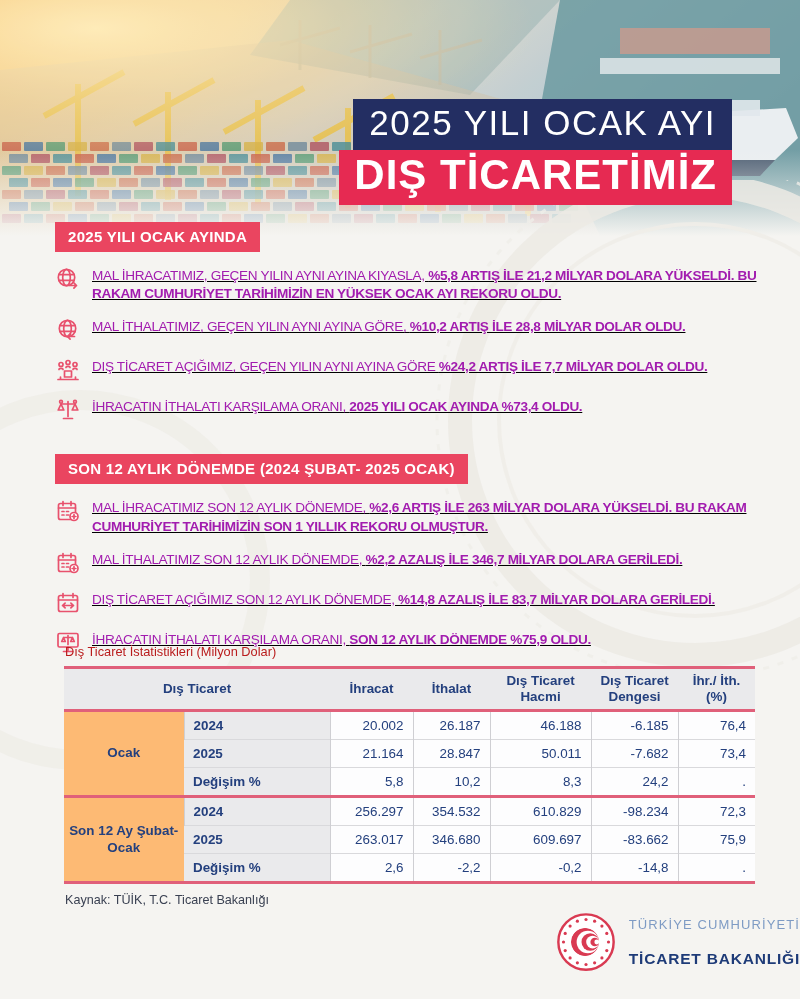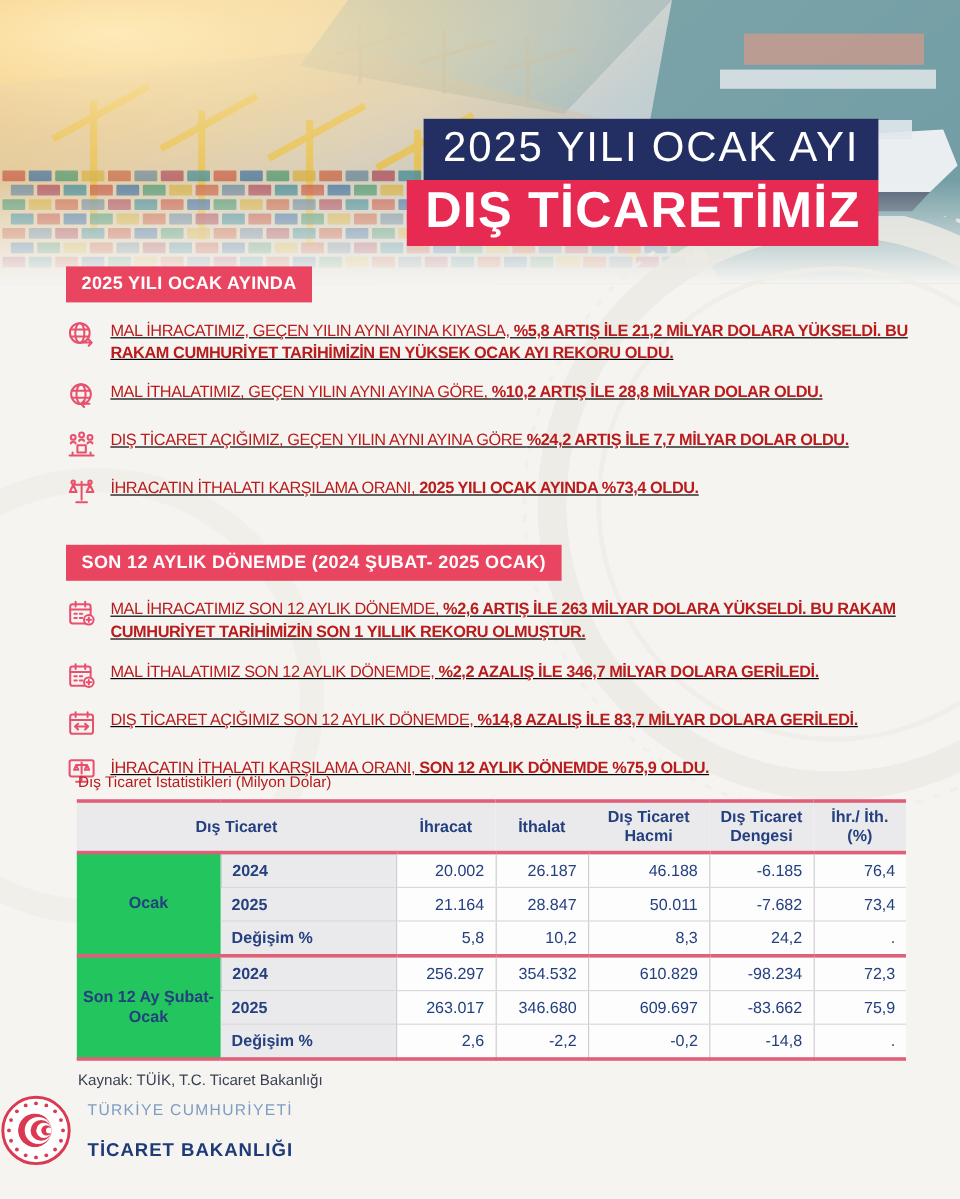--- a/index.html
+++ b/index.html
@@ -30,21 +30,21 @@
     display:inline-block;background:#ea4560;color:#ffffff;
     font-size:15px;font-weight:700;letter-spacing:.3px;
     padding:6px 13px 7px;margin:0 0 14px 0;
   }
   .chip2{margin-top:17px;}
   .bullet{display:flex;align-items:flex-start;gap:11px;margin-bottom:14px;}
   .bicon{flex:0 0 26px;width:26px;height:26px;}
   .bicon svg{display:block;width:26px;height:26px;}
   .bullet p{
     margin:1px 0 0 0;font-size:13.6px;line-height:1.34;letter-spacing:-.35px;
-    color:#b91c1c;font-weight:500;
+    color:#a21caf;font-weight:500;
   }
   .t-bold{font-weight:800;}
   
   .table-block{position:absolute;top:644px;left:64px;width:691px;z-index:2;}
   .table-title{font-size:12.8px;color:#b91c1c;margin:0 0 7px 1px;}
   table.trade{
     border-collapse:collapse;width:691px;table-layout:fixed;
     border-top:3px solid #e0607a;border-bottom:3px solid #e0607a;
     background:#fdfdfe;
   }
@@ -52,31 +52,31 @@
     background:#eaeaec;color:#24407e;font-size:13.4px;font-weight:700;
     padding:4px 6px;line-height:1.18;height:32px;
     border-bottom:3px solid #e0607a;
   }
   table.trade td{
     font-size:13.4px;color:#24407e;height:25px;padding:1px 9px;
     border-top:1px solid #d9d9dc;border-left:1px solid #cfcfd3;
   }
   table.trade td:first-child{border-left:none;}
   table.trade td.group{
-    background:#22c55e;font-weight:700;text-align:center;padding:16px 4px;
+    background:#fdba74;font-weight:700;text-align:center;padding:16px 4px;
     line-height:1.2;
   }
   table.trade td.rowlabel{background:#eaeaec;font-weight:700;text-align:left;}
   table.trade td.num{text-align:right;}
   table.trade tr.group-start td{border-top:3px solid #e0607a;}
   .source{font-size:12.6px;color:#3a4152;margin:9px 0 0 1px;}
   
   .footer{
     position:absolute;top:912px;left:0;width:800px;z-index:2;
-    display:flex;justify-content:flex-start;align-items:center;gap:13px;
+    display:flex;justify-content:flex-end;align-items:center;gap:13px;
   }
   .seal{width:60px;height:60px;}
   .org1{font-size:13px;color:#7e9bc4;letter-spacing:1.1px;font-weight:500;}
   .org2{font-size:15.5px;color:#1e3b78;letter-spacing:.8px;font-weight:800;margin-top:18px;}
 </style>
 </head>
 <body>
 
 <div class="poster">
 

